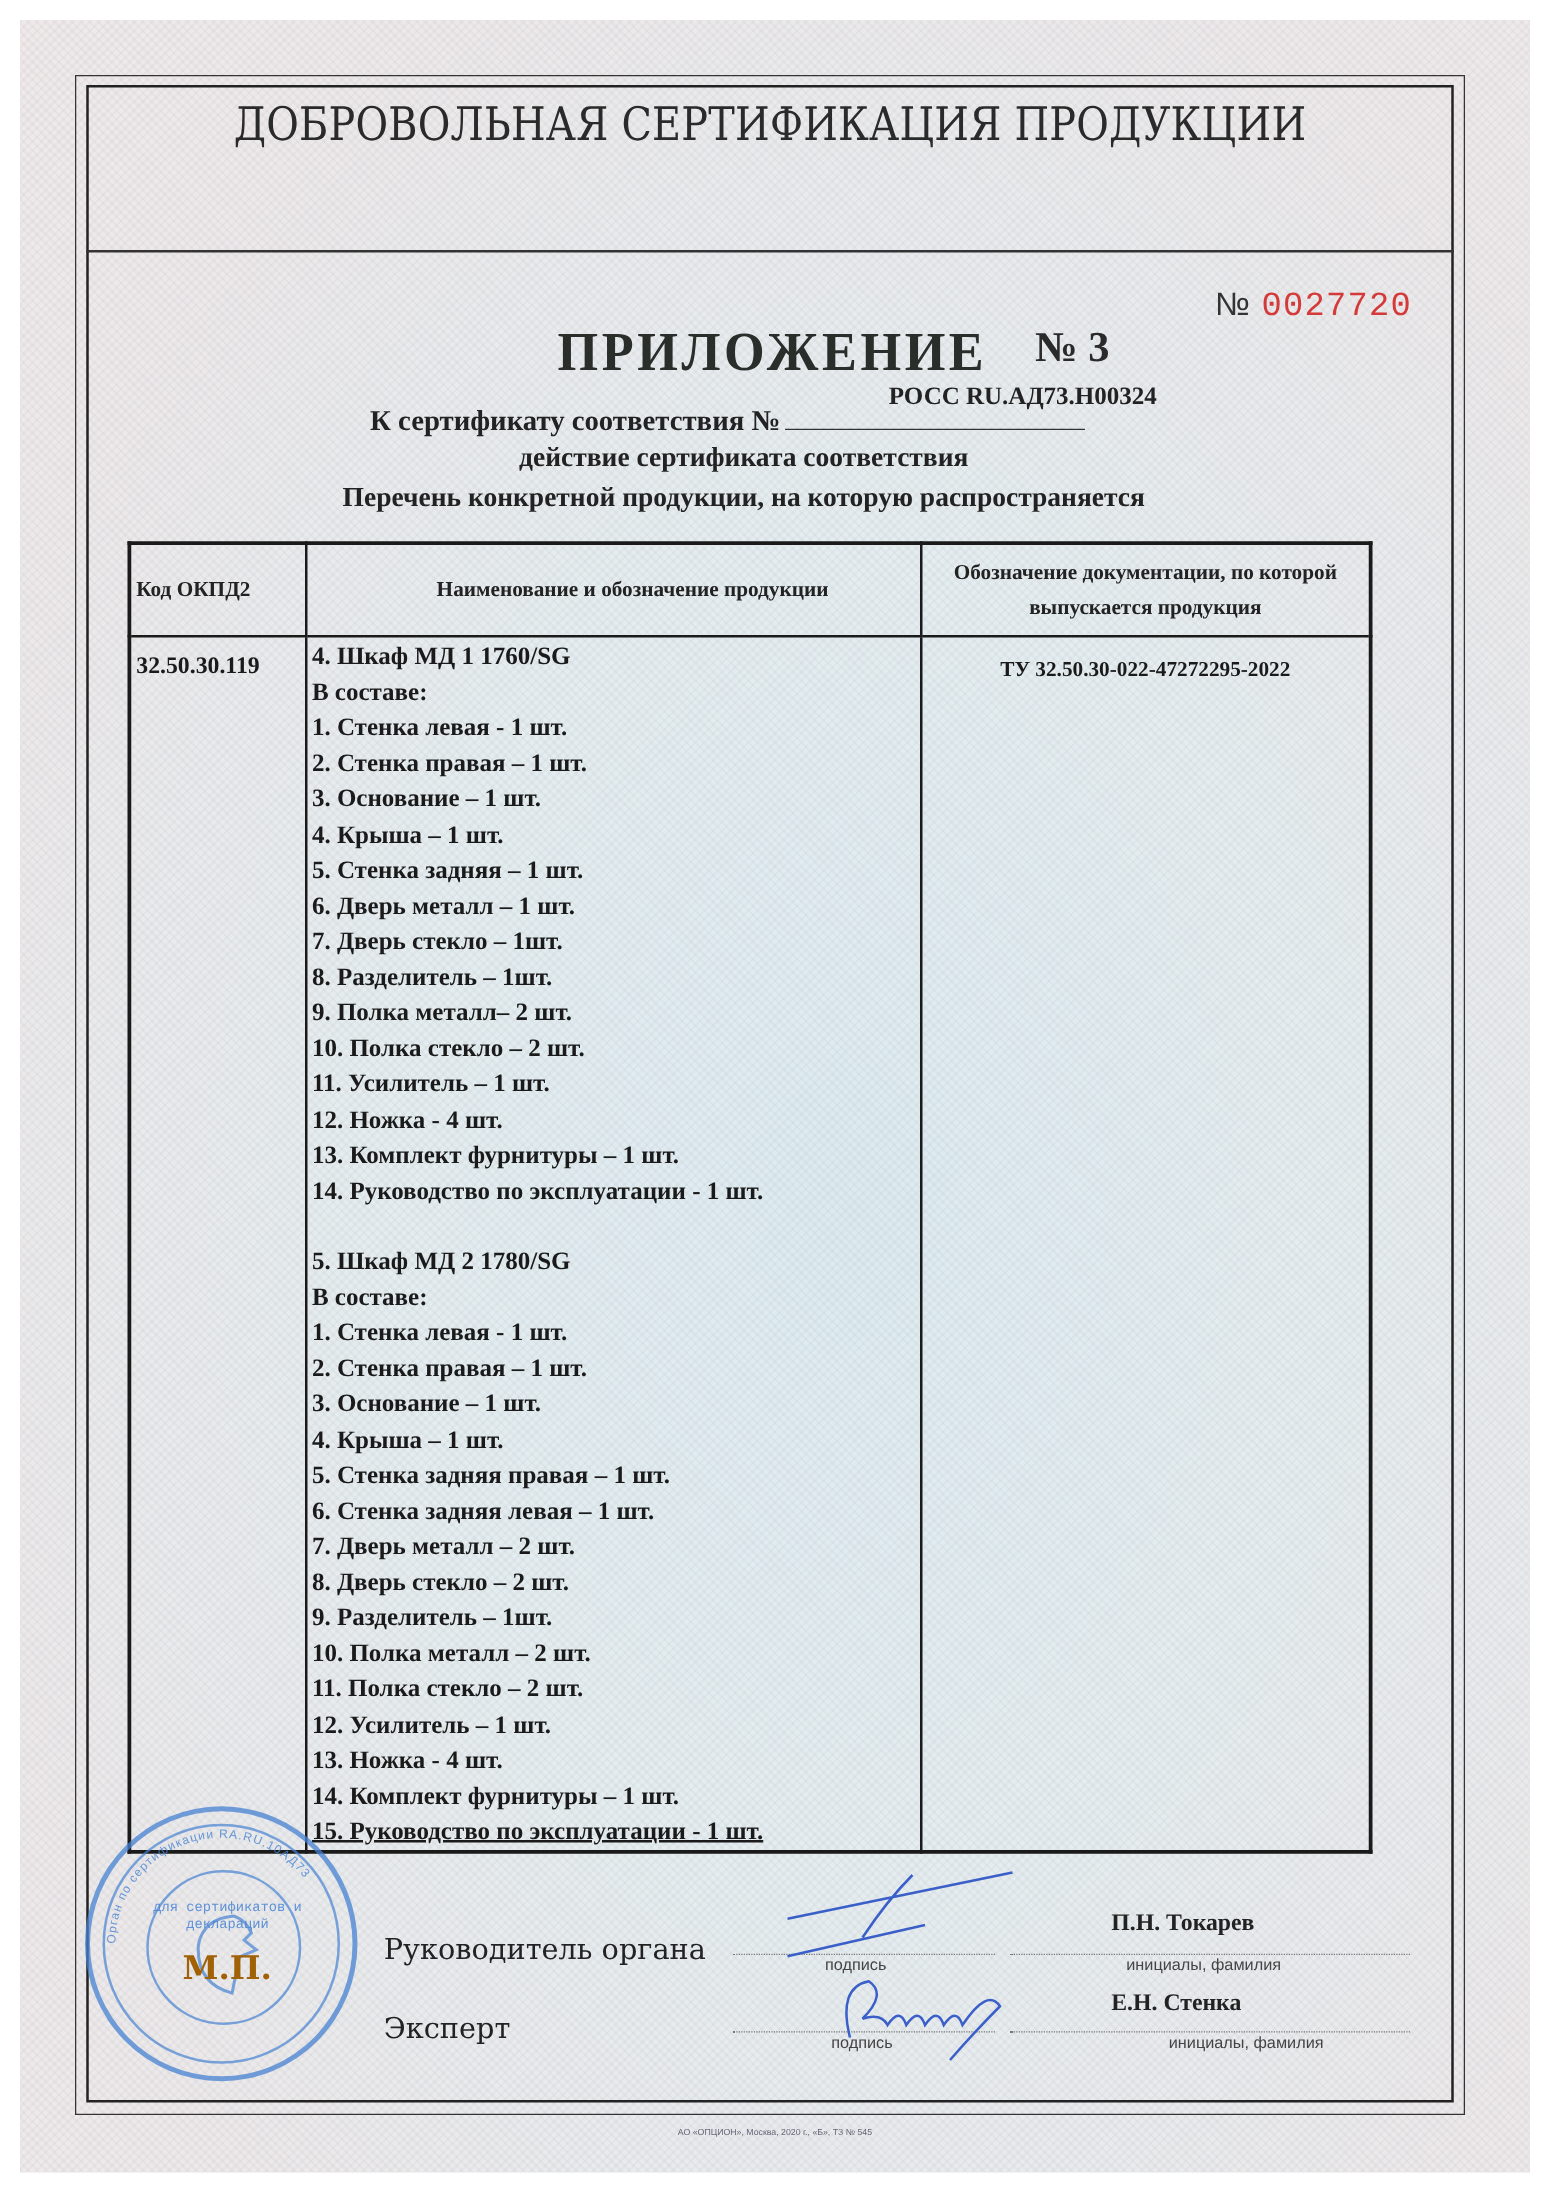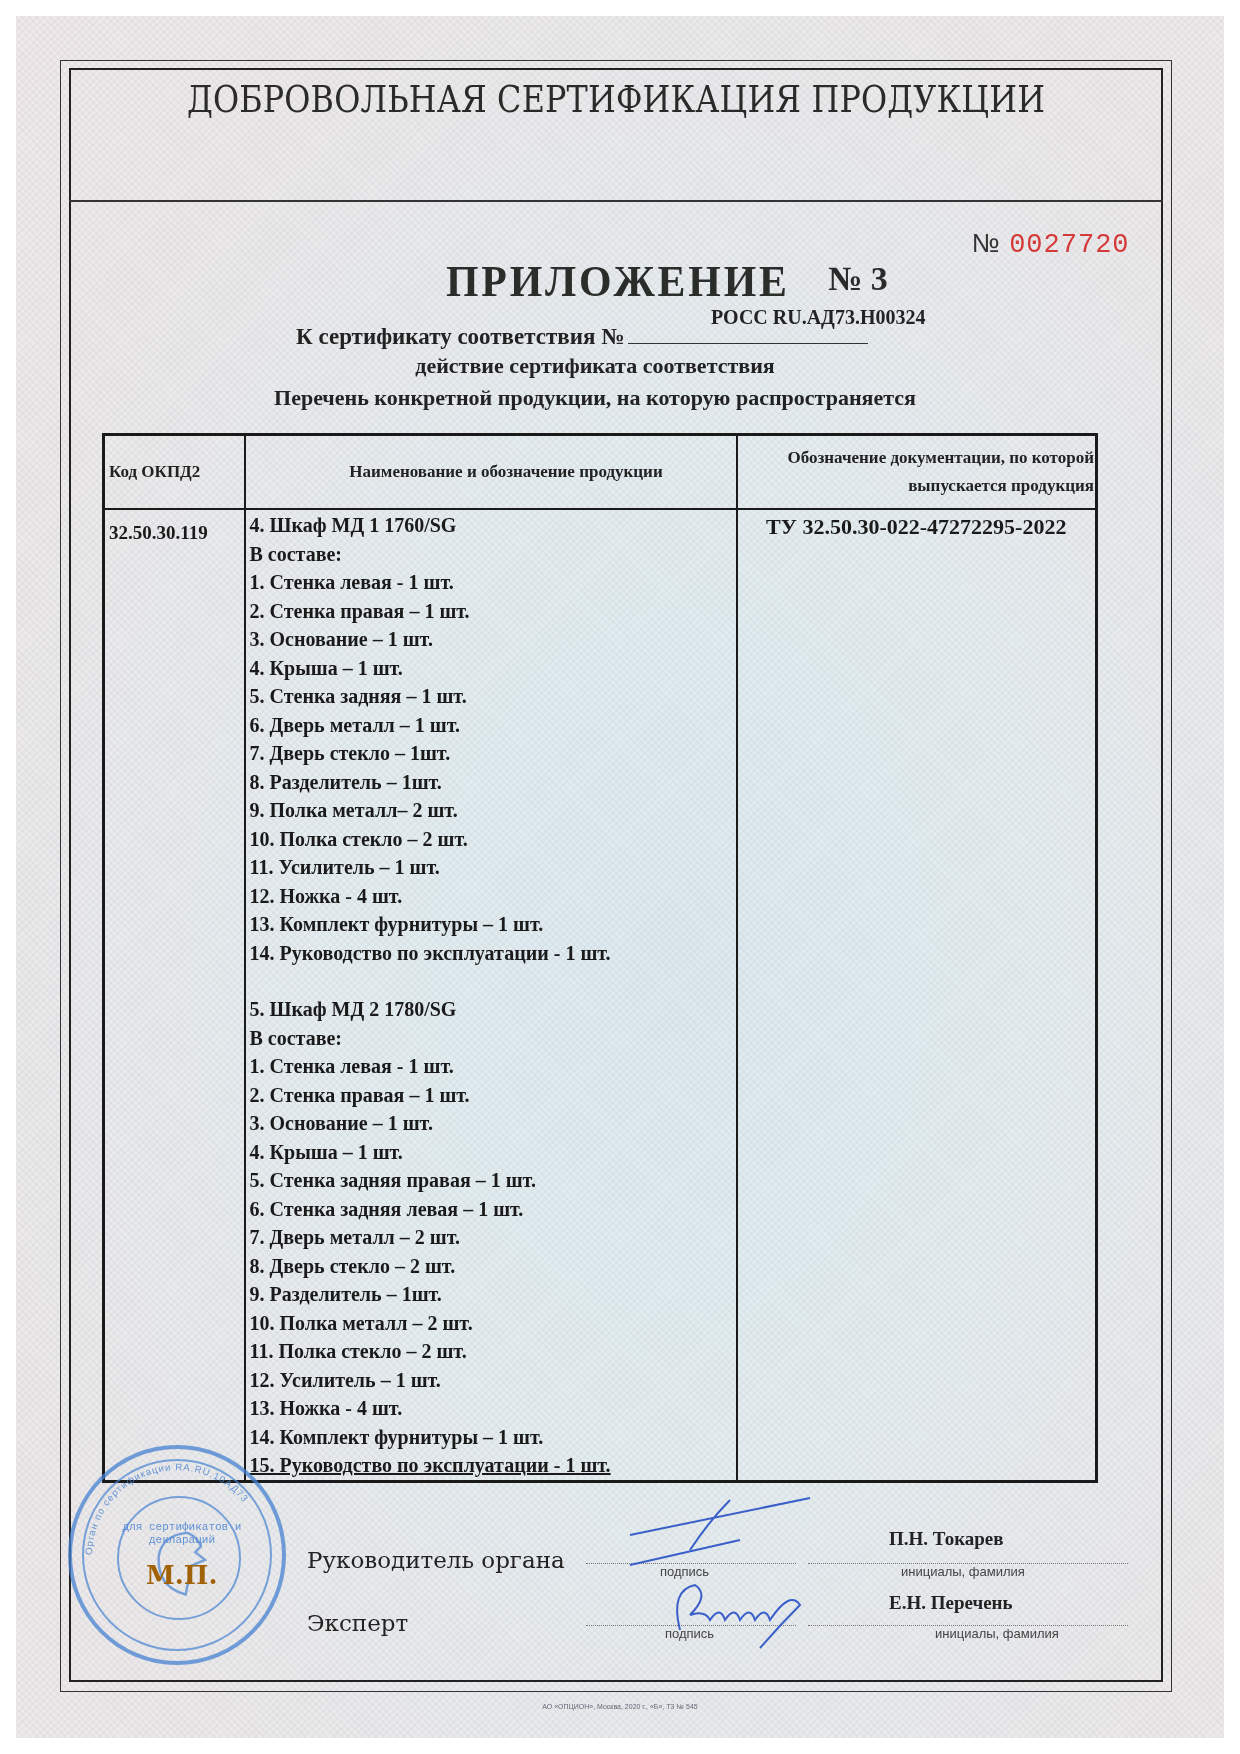--- a/index.html
+++ b/index.html
@@ -43,23 +43,23 @@
     position:absolute; left:102px; top:433px; width:996px; height:1047px;
     border-collapse:collapse; border:3px solid #1a1a1a; table-layout:fixed;
   }
   table.spec th, table.spec td { border:2.5px solid #1a1a1a; vertical-align:top; }
   table.spec th { font-size:17px; font-weight:bold; height:70px; vertical-align:middle; line-height:28px; color:#222; }
   .col-code { width:141px; }
   .col-name { width:492px; }
   .col-doc { }
   th.hc { text-align:left; padding-left:4px; }
   th.hn { text-align:center;padding-left:32px; }
-  th.hd { text-align:right;font-family:Liberation Serif, serif; }
+  th.hd { text-align:center;font-family:Liberation Serif, serif; }
   td.code { font-size:19px; font-weight:bold; padding:12px 0 0 4px; }
-  td.doc { font-size:22px; font-weight:bold; text-align:center; padding-top:4px; }
+  td.doc { font-size:17px; font-weight:bold; text-align:center; padding-top:16px; }
   td.names { padding:0 0 0 4px; font-size:20px; font-weight:bold; line-height:28.5px; }
   .group { margin-top:1px; }
   .group + .group { margin-top:28px; }
   .line { white-space:nowrap; }
   .line.underlined { text-decoration:underline; }
   .stamp {
     position:absolute; left:68px; top:1445px; width:218px; height:220px; border-radius:50%;
     border:4px solid rgba(70,130,210,0.75); box-sizing:border-box;
   }
   .stamp::before {
@@ -194,17 +194,17 @@
 <div class="name" style="left:889px; top:1528px;">П.Н. Токарев</div>
 <div class="sigline" style="left:808px; top:1563px; width:320px;"></div>
 <div class="small" style="left:901px; top:1564px;">инициалы, фамилия</div>
 
 <div class="role expert">Эксперт</div>
 <div class="sigline" style="left:586px; top:1625px; width:210px;"></div>
 <div class="small" style="left:665px; top:1626px;">подпись</div>
 <svg class="signature" style="left:650px; top:1570px;" width="170" height="80" viewBox="0 0 170 80">
   <path d="M30,60 Q20,20 45,15 Q60,25 40,45 Q55,40 60,50 Q70,35 75,50 Q85,35 90,50 Q100,35 105,50 Q115,35 120,50 Q140,20 150,35 Q130,55 110,78" stroke="#3a5fc8" stroke-width="2" fill="none"></path>
 </svg>
-<div class="name" style="left:889px; top:1592px;">Е.Н. Перечень</div>
+<div class="name" style="left:889px; top:1592px;">Е.Н. Стенка</div>
 <div class="sigline" style="left:808px; top:1625px; width:320px;"></div>
 <div class="small" style="left:935px; top:1626px;">инициалы, фамилия</div>
 
 <div class="printer">АО «ОПЦИОН», Москва, 2020 г., «Б», ТЗ № 545</div>
 
 </body></html>

